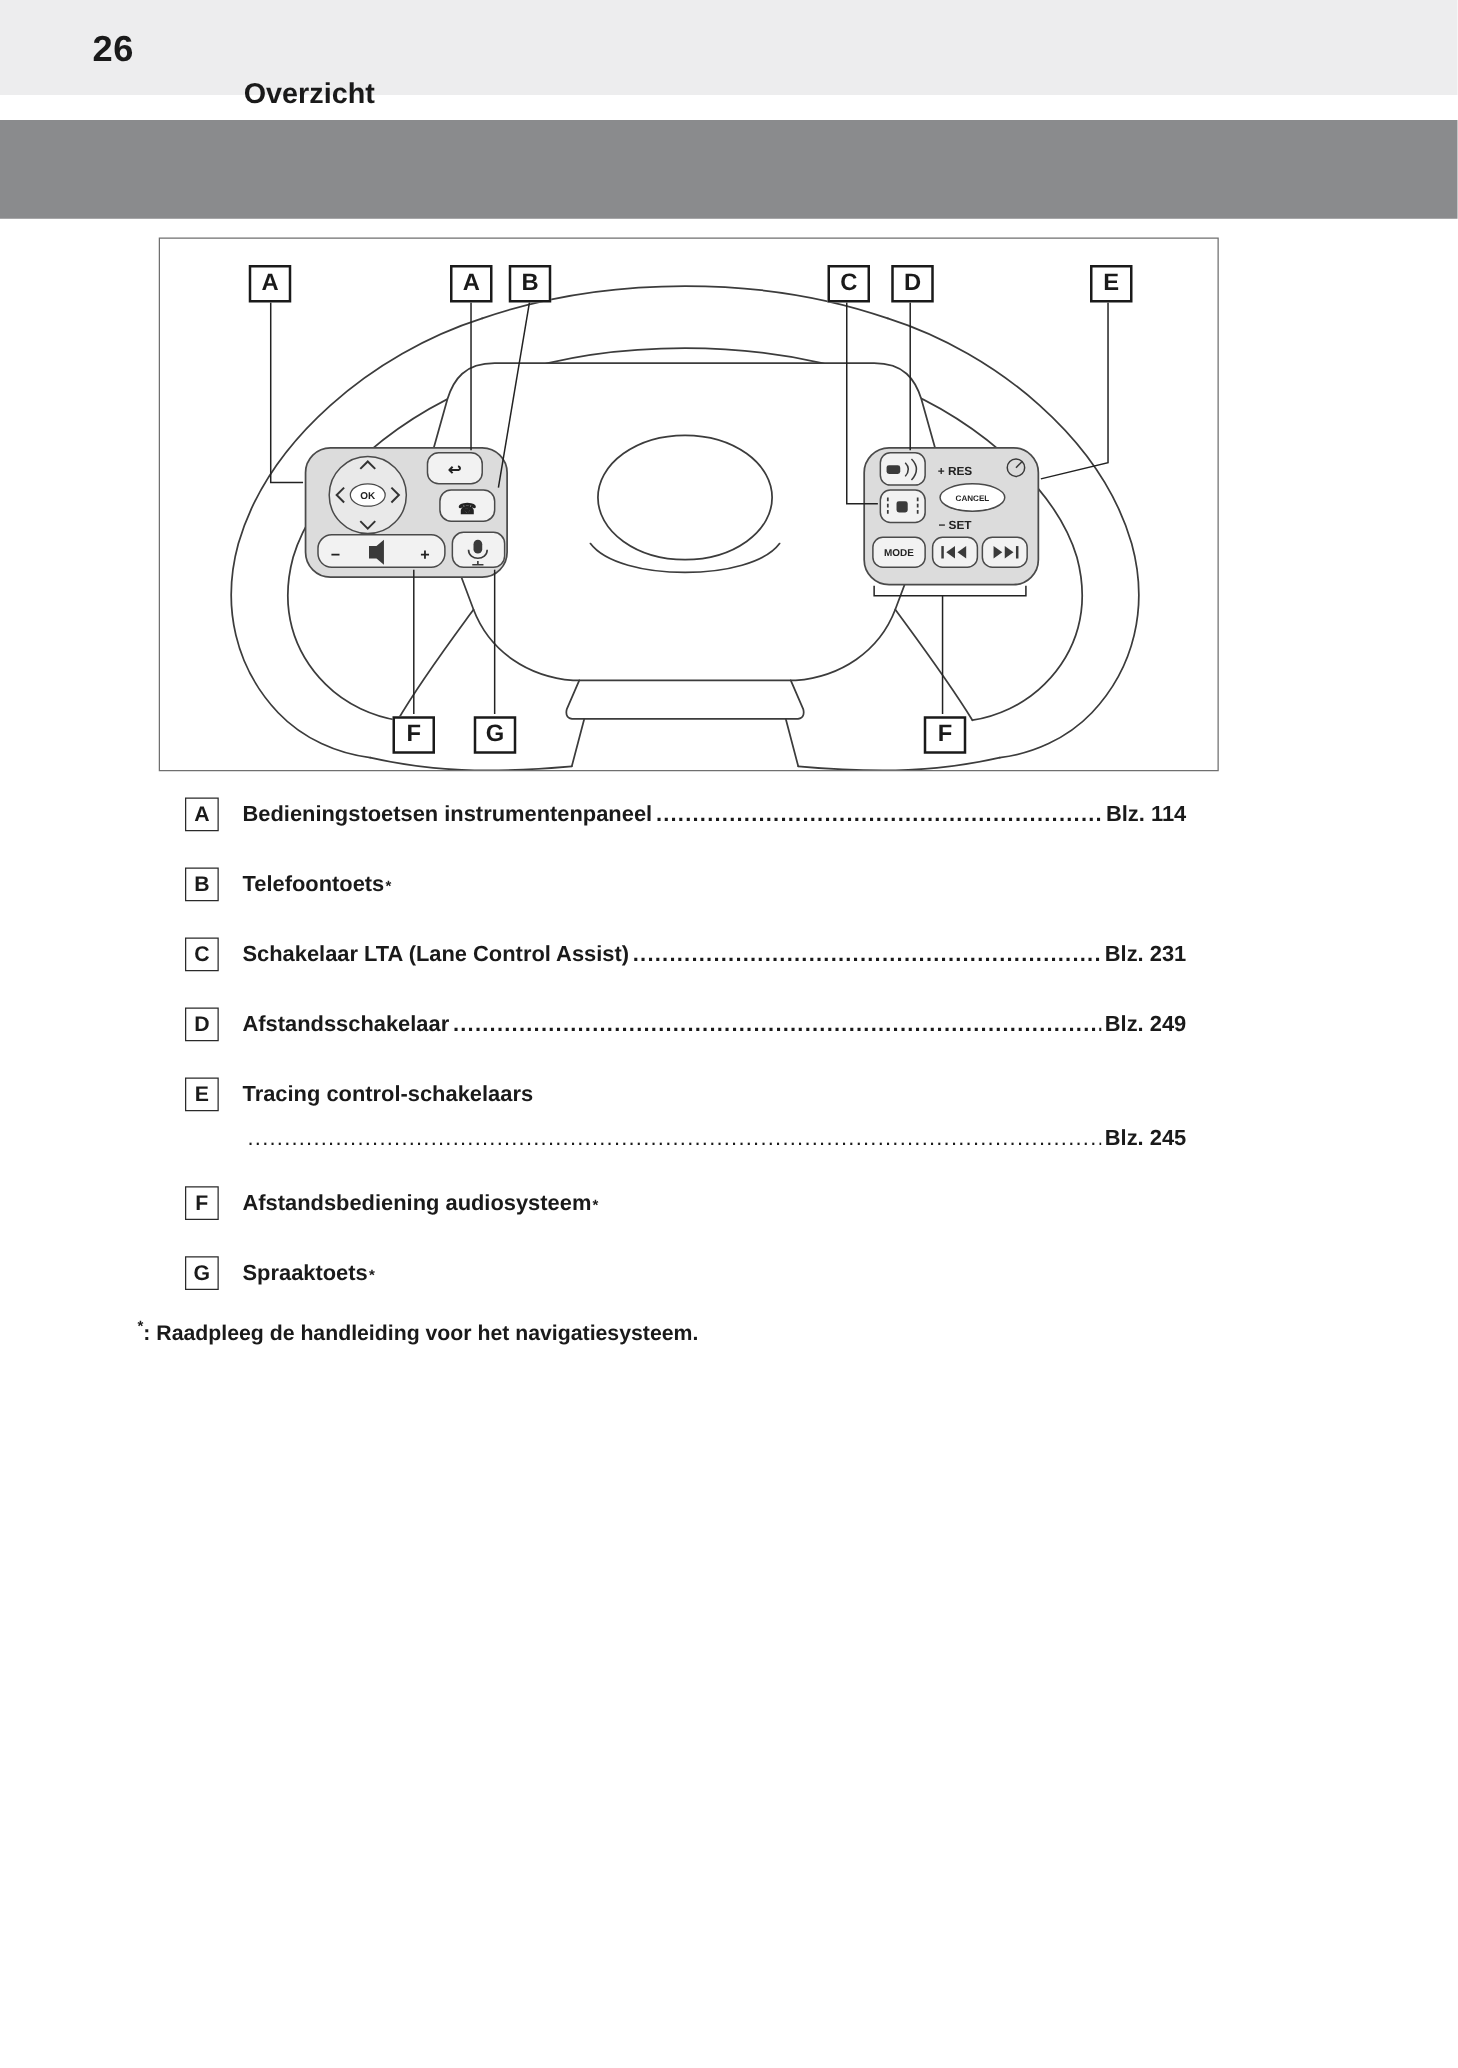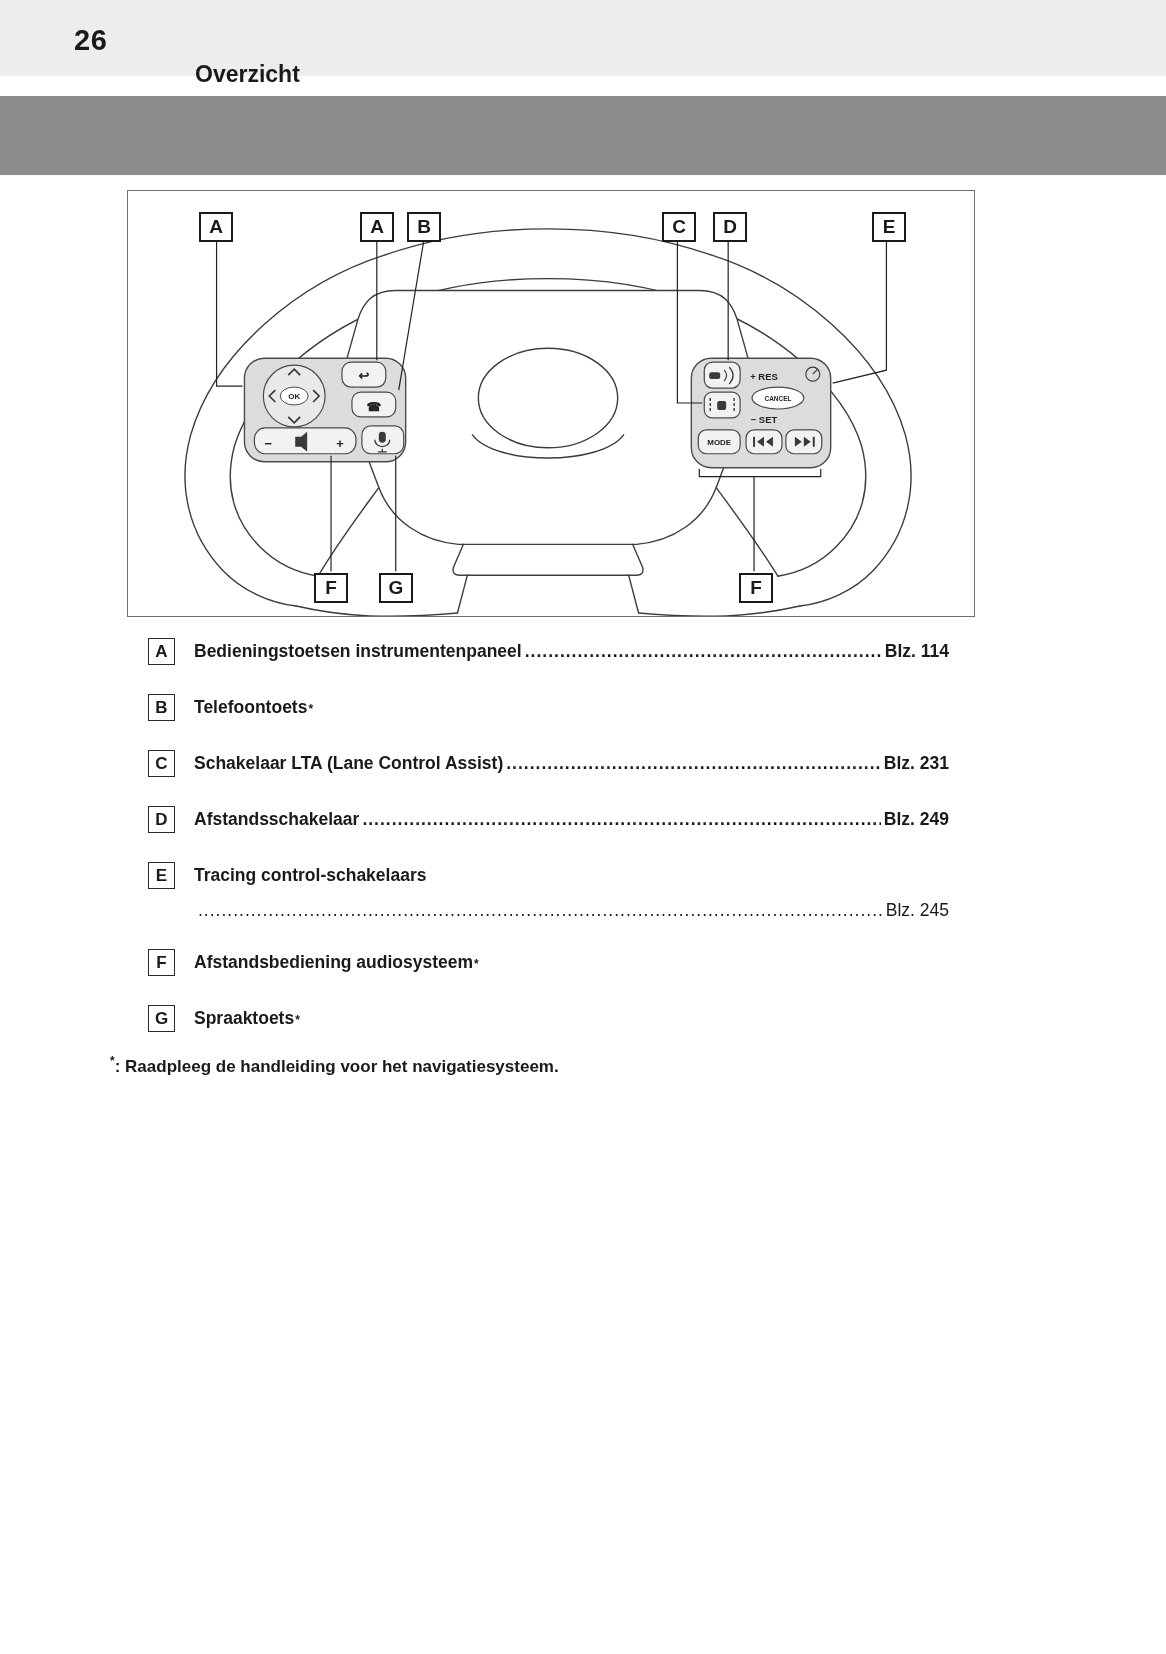--- a/index.html
+++ b/index.html
@@ -196,21 +196,21 @@
     <span class="leader">................................................................................................................................................................................................................................................................................................................................................................................................................</span>
     <span class="legend-page">Blz. 249</span>
   </div>
 
   <div class="legend-row mb-sm">
     <span class="letter-box">E</span>
     <span class="legend-text">Tracing control-schakelaars</span>
   </div>
   <div class="sub-row">
     <span class="leader">................................................................................................................................................................................................................................................................................................................................................................................................................</span>
-    <span class="legend-page" style="font-weight:normal;">Blz. 245</span>
+    <span class="legend-page" style="font-weight:bold;">Blz. 245</span>
   </div>
 
   <div class="legend-row">
     <span class="letter-box">F</span>
     <span class="legend-text">Afstandsbediening audiosysteem</span>
     <sup class="star">*</sup>
   </div>
 
   <div class="legend-row mb-g">
     <span class="letter-box">G</span>

